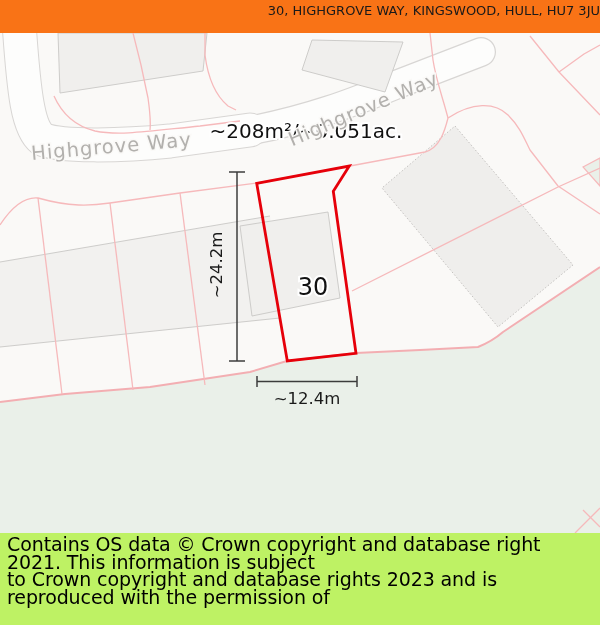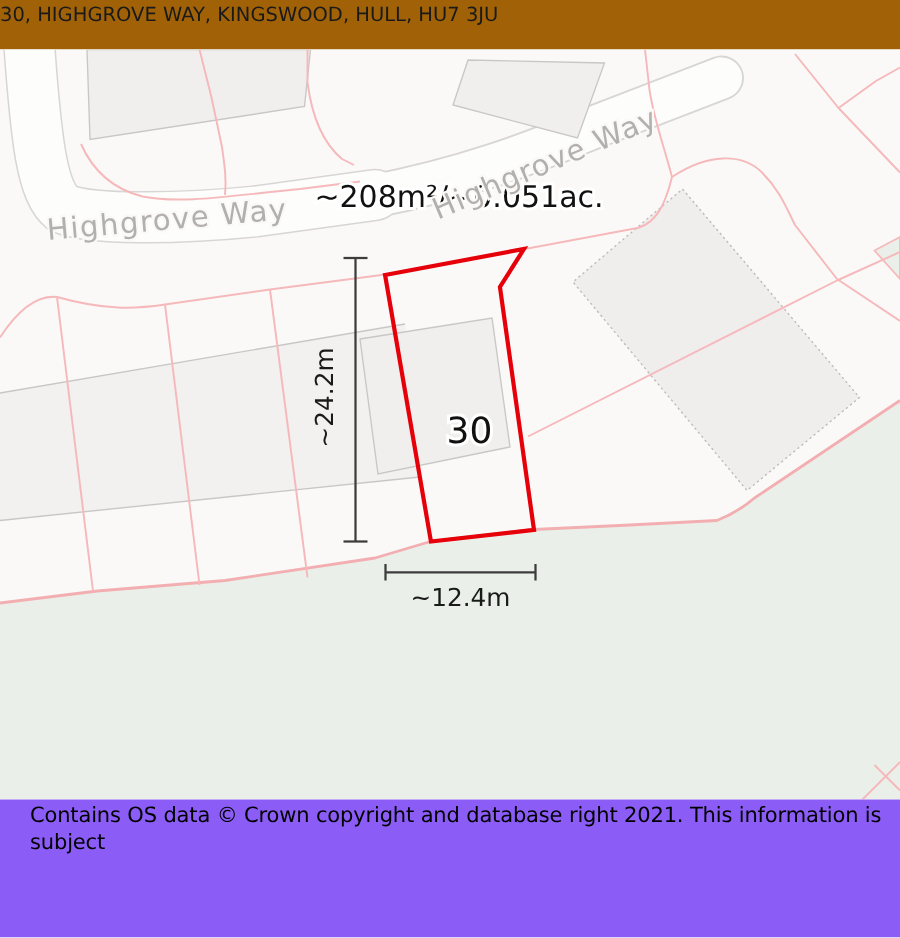--- a/index.html
+++ b/index.html
@@ -1,25 +1,25 @@
 <!DOCTYPE html>
 <html><head>
 <meta charset="utf-8">
 <style>
   html,body{margin:0;padding:0;background:#ffffff;}
   body{width:600px;height:625px;position:relative;overflow:hidden;
        font-family:"DejaVu Sans","Liberation Sans",sans-serif;}
-  #header{position:absolute;top:0;left:0;width:600px;height:33px;background:#a16207;
-          text-align:left;color:#1a1a1a;}
+  #header{position:absolute;top:0;left:0;width:600px;height:33px;background:#f97316;
+          text-align:right;color:#1a1a1a;}
   #header .t1{font-size:13px;padding-top:3px;line-height:15px;}
   #header .t2{font-size:13px;line-height:15px;}
   #map-wrap{position:absolute;top:33px;left:0;width:600px;height:500px;overflow:hidden;
             background:#faf9f7;}
-  #footer{position:absolute;top:533px;left:0;width:600px;height:92px;background:#8b5cf6;
-          color:#000;font-size:14px;line-height:17.6px;padding:3px 0 0 20px;box-sizing:border-box;
+  #footer{position:absolute;top:533px;left:0;width:600px;height:92px;background:#bef264;
+          color:#000;font-size:19px;line-height:17.6px;padding:3px 0 0 7px;box-sizing:border-box;
           letter-spacing:-0.1px;}
   
   .pink{stroke:#f6b9bb;stroke-width:1.3;fill:none;stroke-linejoin:round;}
   .pink2{stroke:#f3aeb2;stroke-width:1.9;fill:none;stroke-linejoin:round;}
   .bld{fill:#f0efed;stroke:#c8c7c5;stroke-width:0.9;}
   .band{fill:#f2f1ef;}
   .gline{stroke:#c8c7c5;stroke-width:0.9;fill:none;}
   .road-under{stroke:#d8d6d4;fill:none;stroke-linecap:round;stroke-linejoin:round;}
   .road-over{stroke:#fdfdfc;fill:none;stroke-linecap:round;stroke-linejoin:round;}
   .dim{stroke:#3c3c3c;stroke-width:1.5;fill:none;}
@@ -96,13 +96,14 @@
 
   <text class="arealbl" x="306" y="105">~208m²/~0.051ac.</text>
   <text class="plotnum" x="313" y="262">30</text>
   <text class="street" transform="translate(112,120) rotate(-5)">Highgrove Way</text>
   <text class="street" transform="translate(366,82) rotate(-23)">Highgrove Way</text>
 </svg>
 </div>
 
 <div id="footer">
   <div>Contains OS data © Crown copyright and database right 2021. This information is subject</div>
+  <div>to Crown copyright and database rights 2023 and is reproduced with the permission of</div>
 </div>
 
 </body></html>

